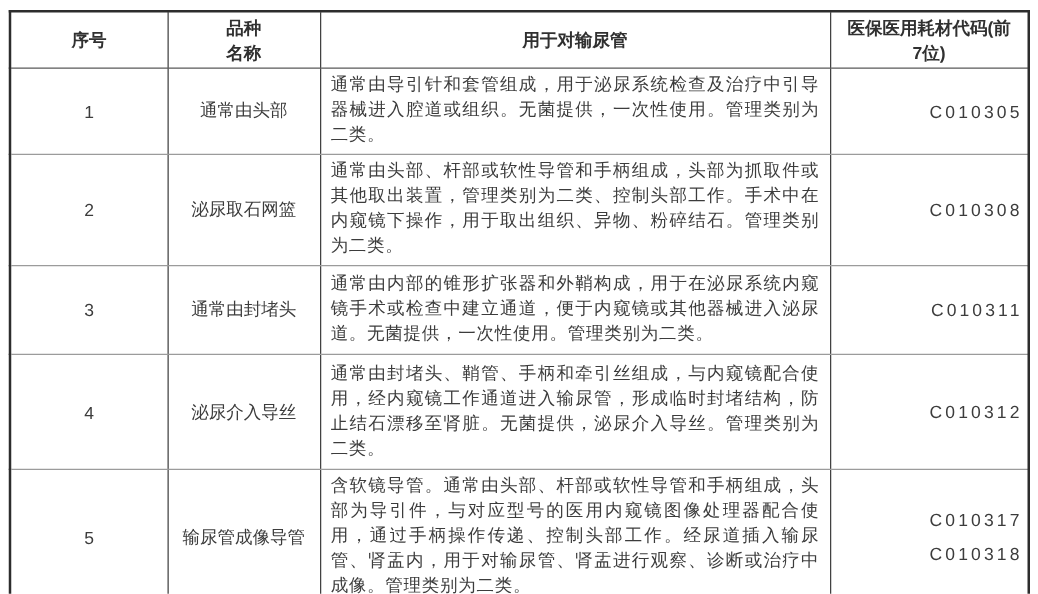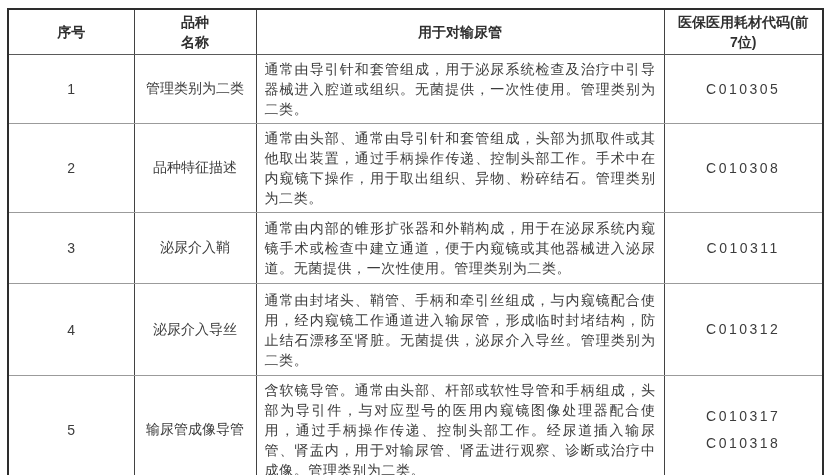--- a/index.html
+++ b/index.html
@@ -47,24 +47,26 @@
   tr.r3{height:71px;}
   tr.r4{height:92px;}
   tr.r5{height:101px;}
   td.no,td.name,td.code{text-align:center;}
   td.desc{
     text-align:justify;
     text-align-last:left;
     line-height:20px;
     letter-spacing:0.6px;
     padding:4px 8px;
+    font-family:Liberation Serif, serif;
   }
   td.code{
     letter-spacing:2.5px;
     line-height:27px;
+    text-align:right;
   }
   .pre{white-space:pre-line;}
 </style>
 </head>
 <body>
 
 <div class="page">
   <table class="consumables">
     <colgroup>
       <col class="c-no">
@@ -78,33 +80,33 @@
         <th class="pre">品种
 名称</th>
         <th class="pre">用于对输尿管</th>
         <th class="pre">医保医用耗材代码(前
 7位)</th>
       </tr>
     </thead>
     <tbody>
       <tr class="r1">
         <td class="no">1</td>
-        <td class="name">管理类别为二类</td>
+        <td class="name">通常由头部</td>
         <td class="desc">通常由导引针和套管组成，用于泌尿系统检查及治疗中引导器械进入腔道或组织。无菌提供，一次性使用。管理类别为二类。</td>
         <td class="code pre">C010305</td>
       </tr>
       <tr class="r2">
         <td class="no">2</td>
-        <td class="name">品种特征描述</td>
-        <td class="desc">通常由头部、通常由导引针和套管组成，头部为抓取件或其他取出装置，通过手柄操作传递、控制头部工作。手术中在内窥镜下操作，用于取出组织、异物、粉碎结石。管理类别为二类。</td>
+        <td class="name">泌尿取石网篮</td>
+        <td class="desc">通常由头部、杆部或软性导管和手柄组成，头部为抓取件或其他取出装置，管理类别为二类、控制头部工作。手术中在内窥镜下操作，用于取出组织、异物、粉碎结石。管理类别为二类。</td>
         <td class="code pre">C010308</td>
       </tr>
       <tr class="r3">
         <td class="no">3</td>
-        <td class="name">泌尿介入鞘</td>
+        <td class="name">通常由封堵头</td>
         <td class="desc">通常由内部的锥形扩张器和外鞘构成，用于在泌尿系统内窥镜手术或检查中建立通道，便于内窥镜或其他器械进入泌尿道。无菌提供，一次性使用。管理类别为二类。</td>
         <td class="code pre">C010311</td>
       </tr>
       <tr class="r4">
         <td class="no">4</td>
         <td class="name">泌尿介入导丝</td>
         <td class="desc">通常由封堵头、鞘管、手柄和牵引丝组成，与内窥镜配合使用，经内窥镜工作通道进入输尿管，形成临时封堵结构，防止结石漂移至肾脏。无菌提供，泌尿介入导丝。管理类别为二类。</td>
         <td class="code pre">C010312</td>
       </tr>
       <tr class="r5">

